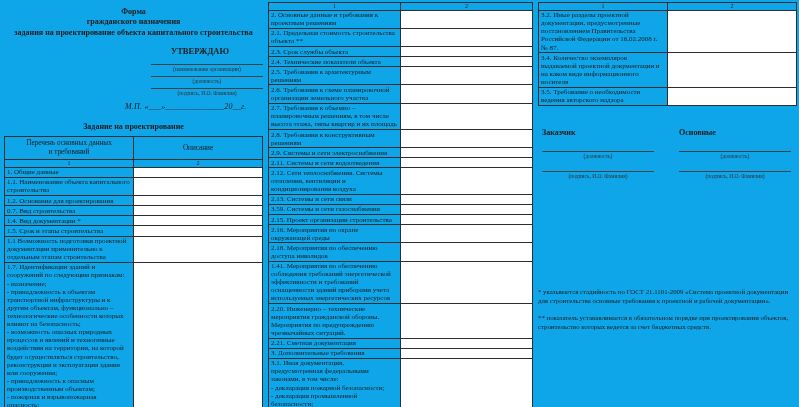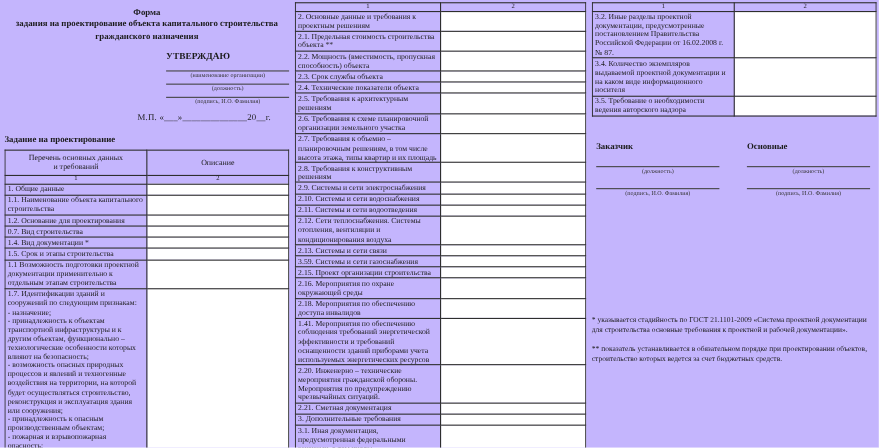--- a/index.html
+++ b/index.html
@@ -1,39 +1,39 @@
 <!DOCTYPE html>
 <html><head>
 <meta charset="utf-8">
 <style>
   html,body { margin:0; padding:0; background:#ffffff; }
   .canvas {
     position: relative;
     width: 799px; height: 407px;
-    background: #c4b5fd;
+    background: #0ea5e9;
     font-family: "Liberation Serif", "DejaVu Serif", serif;
     color: #1c1c1c;
     overflow: hidden;
   }
   .page { position: absolute; top: 0; overflow: hidden; }
   .page1 { left: 4px;   width: 259px; height: 407px; }
   .page2 { left: 268px; width: 265px; height: 407px; padding-top: 2px; }
   .page3 { left: 538px; width: 259px; height: 407px; padding-top: 2px; }
 
   .form-title { text-align: center; font-weight: bold; font-size: 8px; line-height: 1.3; margin-top: 7px; }
   .form-title div { white-space: normal; }
 
   .approve-block { width: 112px; margin: 8px 0 0 auto; }
-  .approve-title { text-align: left; font-weight: bold; font-size: 8.5px; margin-bottom: 8px; margin-right: 14px; }
+  .approve-title { text-align: center; font-weight: bold; font-size: 8.5px; margin-bottom: 8px; margin-right: 14px; }
   .sig-field { margin-bottom: 4px; }
   .sig-line { border-top: 1px solid #444; height: 0; }
   .sig-cap { text-align: center; font-size: 5.5px; color: #333; padding-top: 1px; }
-  .stamp-line { width: 138px; margin: 6px 0 0 auto; font-size: 8px; letter-spacing: .2px; }
-
-  .table-title { font-weight: bold; font-size: 8px; margin: 11px 0 5px 0; }
+  .stamp-line { width: 138px; margin: 6px 0 0 auto; font-size: 8px; letter-spacing: .2px; font-style: italic; }
+
+  .table-title { text-align: center; font-weight: bold; font-size: 8px; margin: 11px 0 5px 0; }
 
   table { border-collapse: collapse; width: 100%; table-layout: fixed; }
   .doc-table { border: 1.6px solid #1a1a1a; }
   td, th { border: 1px solid #2e2e2e; vertical-align: top; font-weight: normal; }
   .hdr-cell { text-align: center; vertical-align: middle; font-size: 7.2px; line-height: 1.25; padding: 2px 2px; white-space: pre-line; }
   .num-cell { text-align: center; font-size: 6px; line-height: 1.1; padding: 0 2px; }
   .c1 { font-size: 7px; line-height: 1.16; padding: 0.5px 3px 0.5px 2px; white-space: pre-line; }
   .c2 { background: #ffffff; }
   .p1 .c1 { width: 54%; } .p1 .c2 { width: 46%; }
   .p2 .c1 { width: 58%; } .p2 .c2 { width: 42%; }
@@ -48,22 +48,22 @@
   .footnotes p { margin: 0 0 8px 0; }
 </style>
 </head>
 <body>
 
 <div class="canvas">
 
   <section class="page page1">
     <div class="form-title">
       <div>Форма</div>
+      <div>гражданского назначения</div>
       <div>задания на проектирование объекта капитального строительства</div>
-      <div>гражданского назначения</div>
     </div>
 
     <div class="approve-block">
       <div class="approve-title">УТВЕРЖДАЮ</div>
       <div class="sig-field">
         <div class="sig-line"></div>
         <div class="sig-cap">(наименование организации)</div>
       </div>
       <div class="sig-field">
         <div class="sig-line"></div>
@@ -147,24 +147,20 @@
 
       <tr>
           <td class="c1">2. Основные данные и требования к проектным решениям</td>
           <td class="c2"></td>
         </tr>
           <tr>
           <td class="c1">2.1. Предельная стоимость строительства объекта **</td>
           <td class="c2"></td>
         </tr>
           <tr>
-          <td class="c1">2.2. Мощность (вместимость, пропускная способность) объекта</td>
-          <td class="c2"></td>
-        </tr>
-          <tr>
           <td class="c1">2.3. Срок службы объекта</td>
           <td class="c2"></td>
         </tr>
           <tr>
           <td class="c1">2.4. Технические показатели объекта</td>
           <td class="c2"></td>
         </tr>
           <tr>
           <td class="c1">2.5. Требования к архитектурным решениям</td>
           <td class="c2"></td>
@@ -176,24 +172,20 @@
           <tr>
           <td class="c1">2.7. Требования к объемно – планировочным решениям, в том числе высота этажа, типы квартир и их площадь</td>
           <td class="c2"></td>
         </tr>
           <tr>
           <td class="c1">2.8. Требования к конструктивным решениям</td>
           <td class="c2"></td>
         </tr>
           <tr>
           <td class="c1">2.9. Системы и сети электроснабжения</td>
-          <td class="c2"></td>
-        </tr>
-          <tr>
-          <td class="c1">2.10. Системы и сети водоснабжения</td>
           <td class="c2"></td>
         </tr>
           <tr>
           <td class="c1">2.11. Системы и сети водоотведения</td>
           <td class="c2"></td>
         </tr>
           <tr>
           <td class="c1">2.12. Сети теплоснабжения. Системы отопления, вентиляции и кондиционирования воздуха</td>
           <td class="c2"></td>
         </tr>

